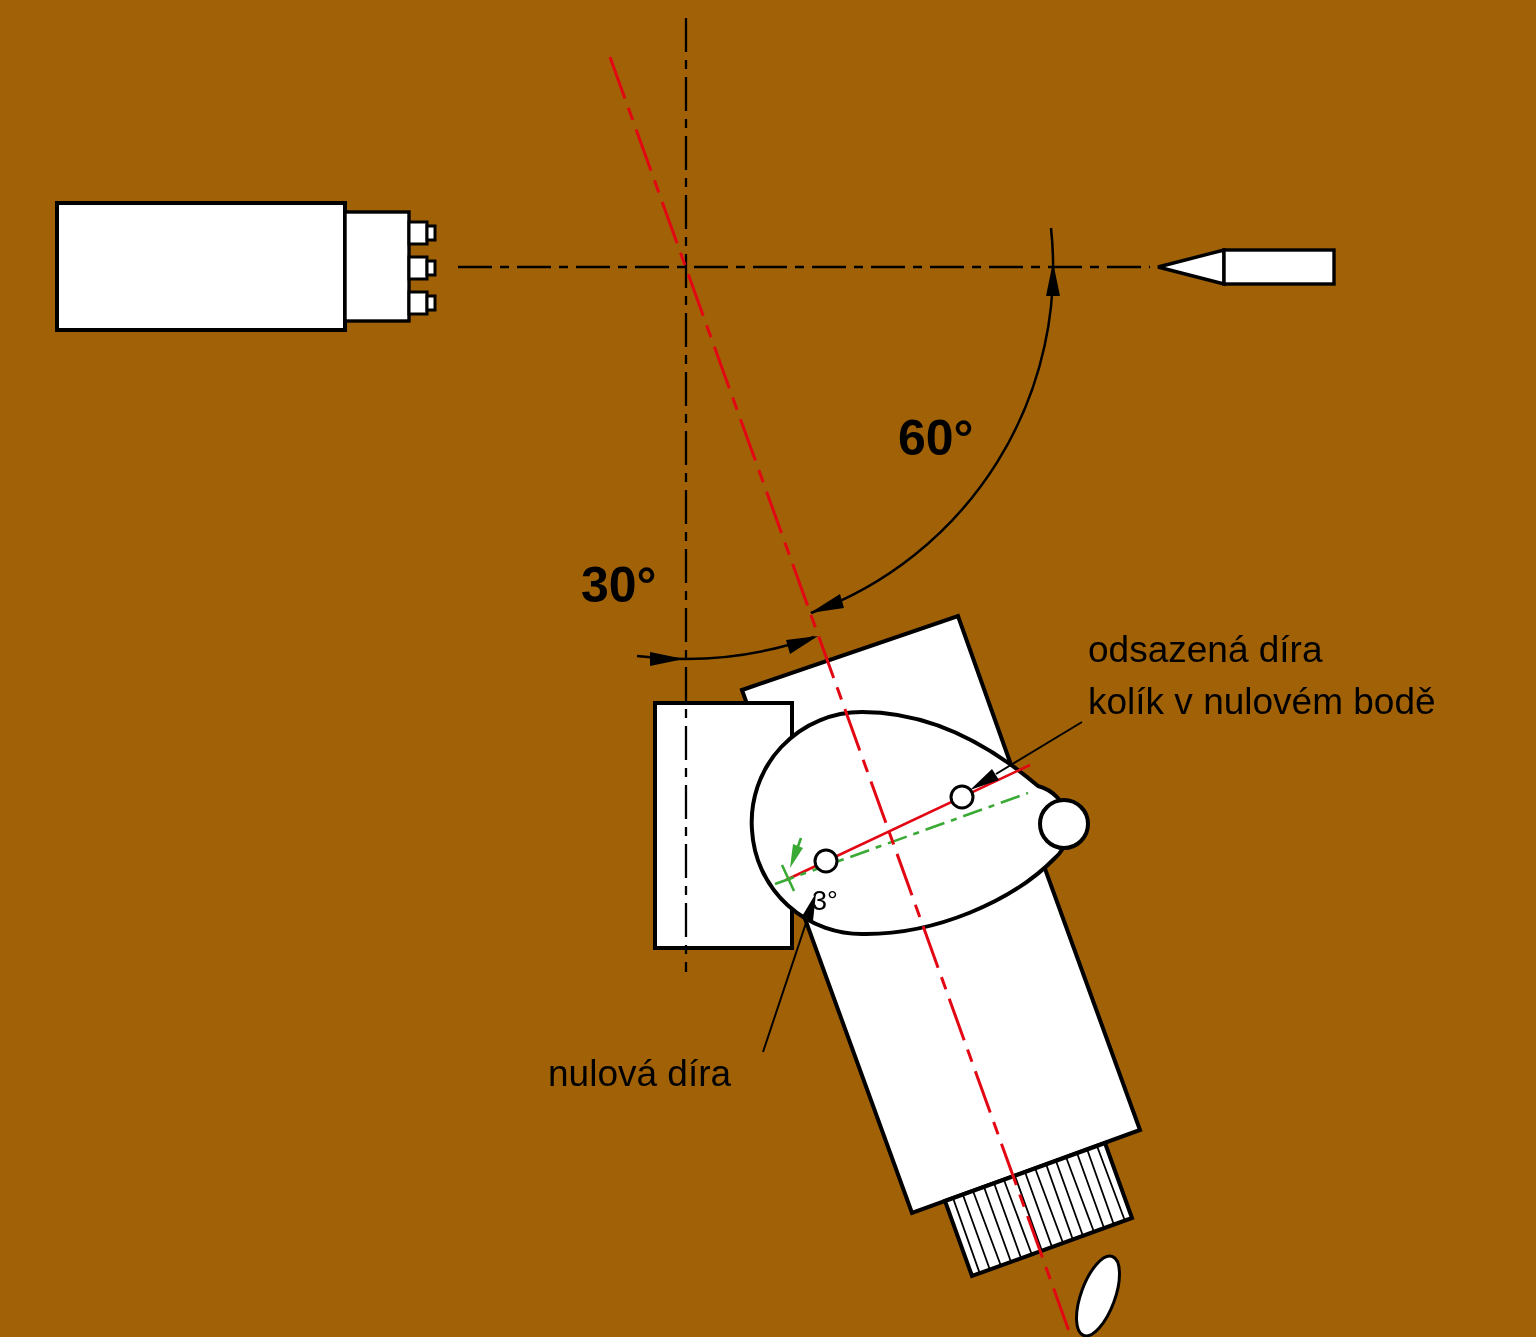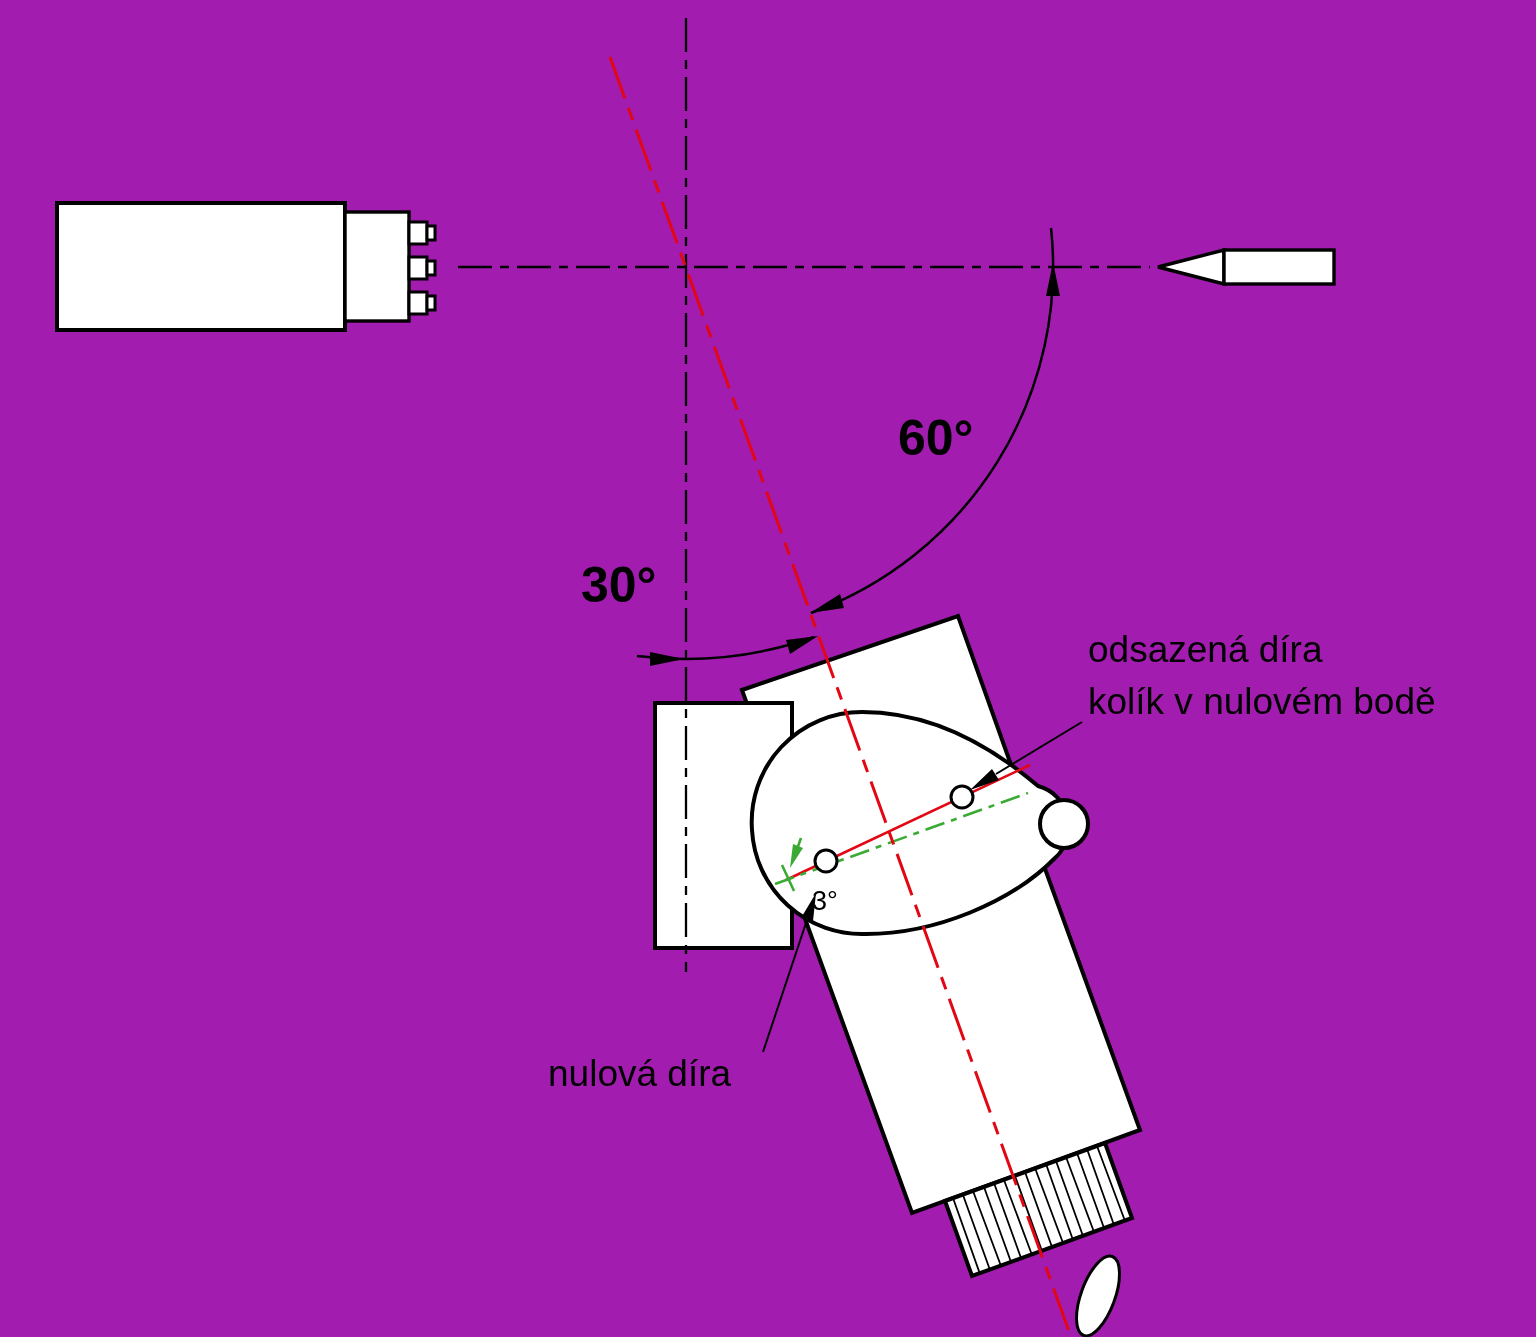--- a/index.html
+++ b/index.html
@@ -1,17 +1,17 @@
 <!DOCTYPE html>
 <html><head>
 <meta charset="utf-8">
 <style>
   html,body { margin:0; padding:0; background:#ffffff; }
   .canvas {
-    width:1536px; height:1337px; background:#a21caf;
+    width:1536px; height:1337px; background:#a16207;
     position:relative; overflow:hidden;
     font-family:"Liberation Sans","DejaVu Sans",sans-serif;
   }
   svg { display:block; }
 
   .outline      { fill:#ffffff; stroke:#000000; stroke-width:4;   stroke-linejoin:miter; }
   .outline-med  { fill:#ffffff; stroke:#000000; stroke-width:3.4; stroke-linejoin:miter; }
   .outline-thin { fill:#ffffff; stroke:#000000; stroke-width:3;   stroke-linejoin:miter; }
   .centerline   { fill:none; stroke:#000000; stroke-width:2.3; stroke-dasharray:34 8 9 8; }
   .axisline     { fill:none; stroke-width:3;   stroke-dasharray:44 10 13 10; }

